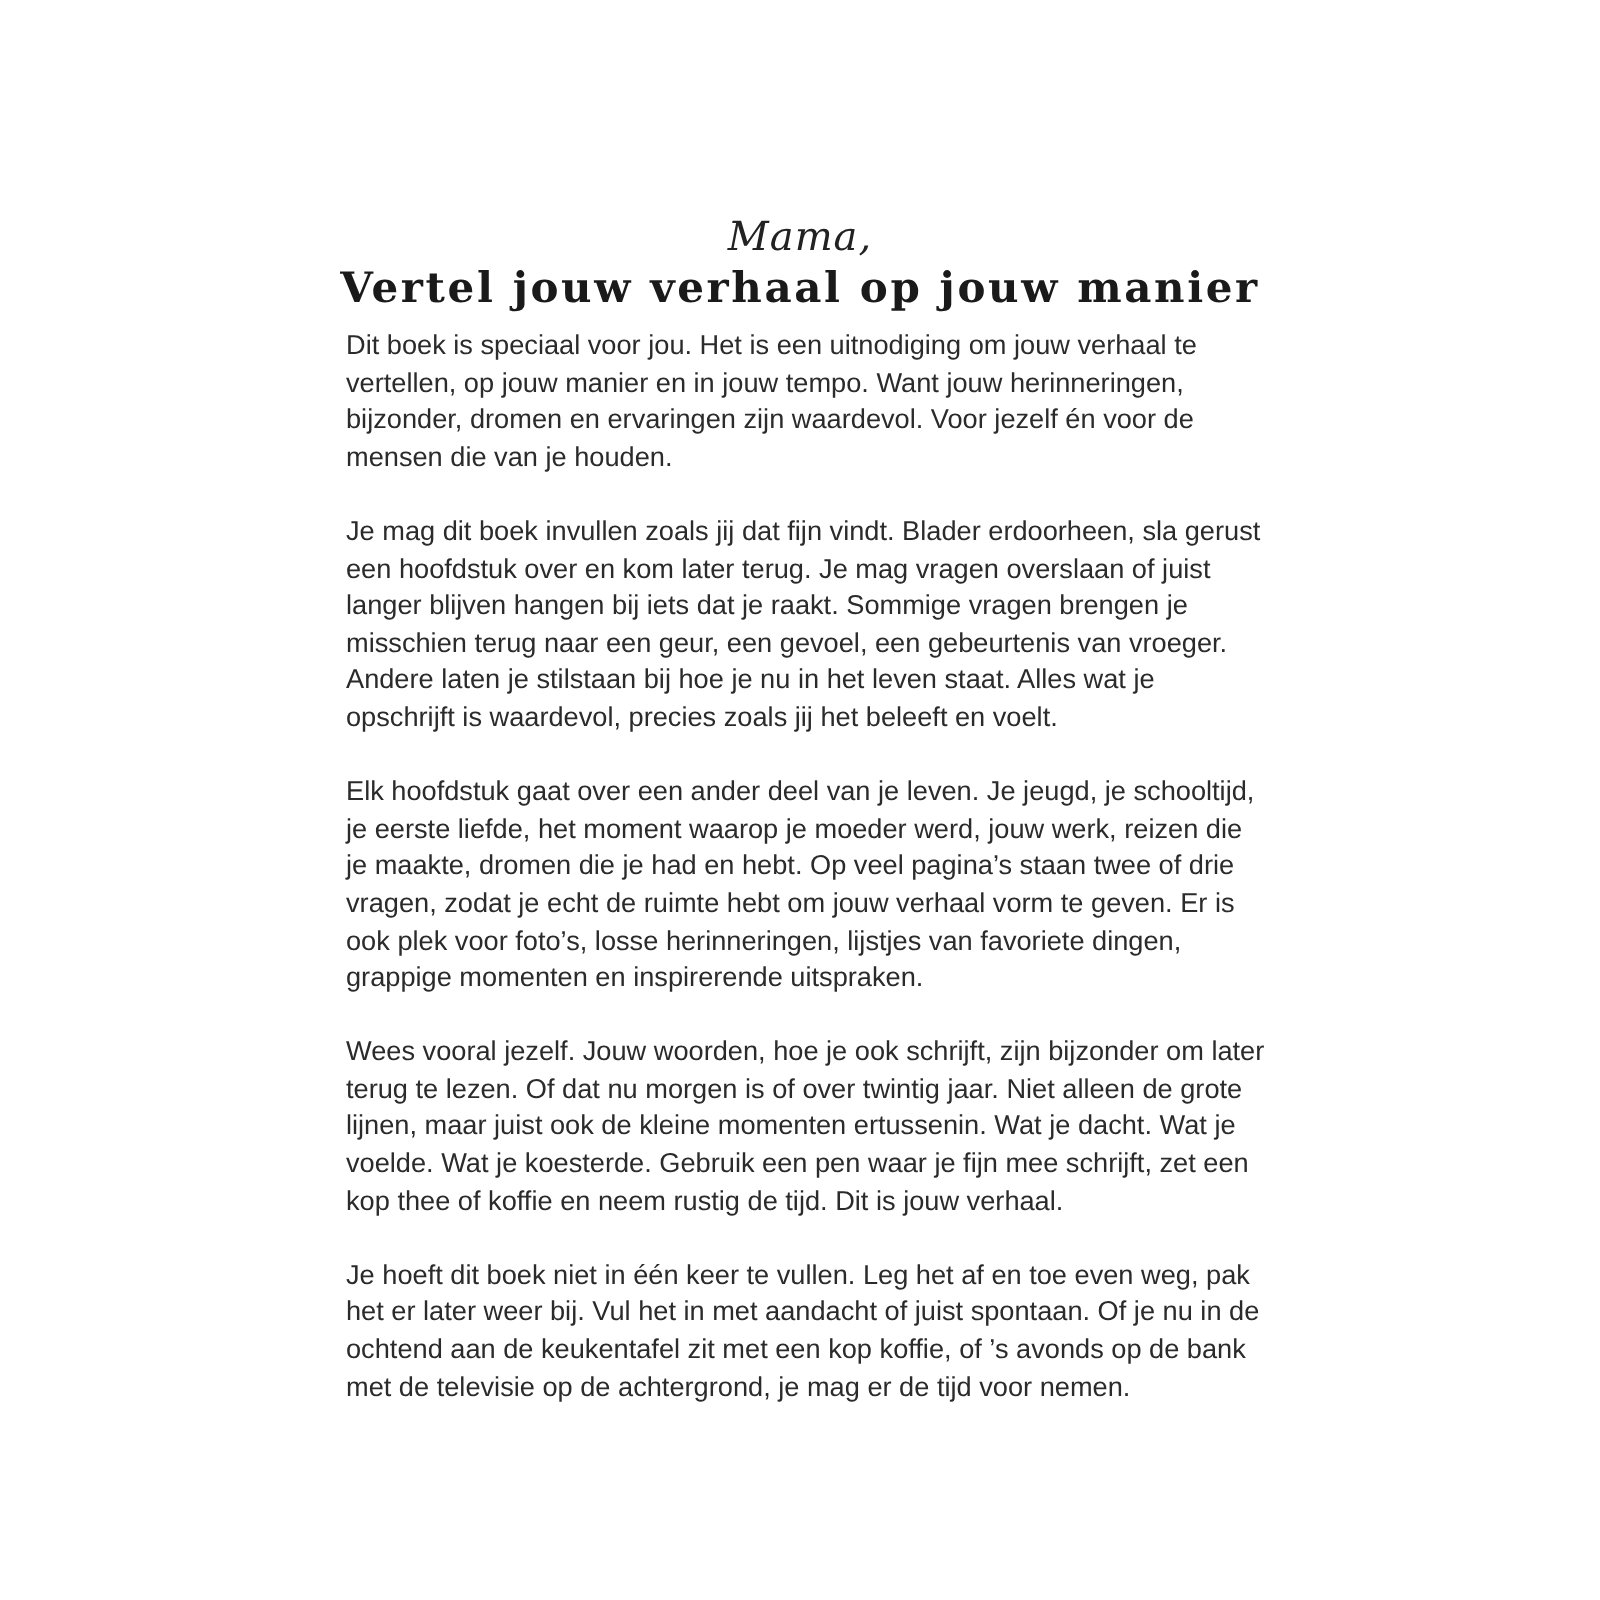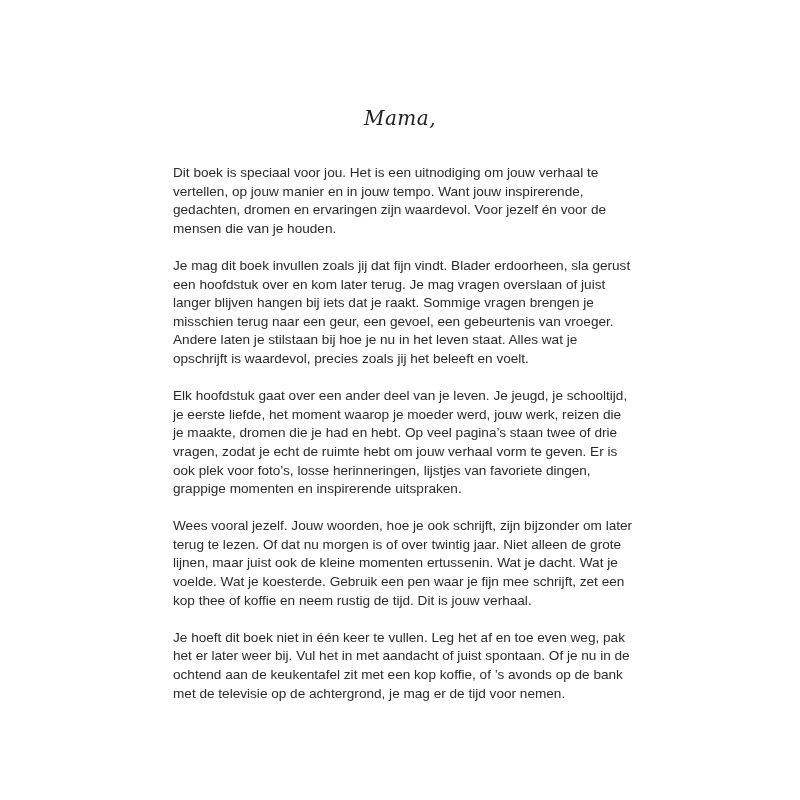--- a/index.html
+++ b/index.html
@@ -20,20 +20,21 @@
       font-family: "Liberation Sans", sans-serif; font-size: 13.6px;
       line-height: 18.6px; color: #2b2b2b;
     }
     .body p { margin: 0 0 18.6px 0; }
   </style>
 </head>
 <body>
 
 <div class="page">
   <div class="salutation">Mama,</div>
+  <h1 class="title" style="margin:0;">Vertel jouw verhaal op jouw manier</h1>
   <div class="body">
-    <p>Dit boek is speciaal voor jou. Het is een uitnodiging om jouw verhaal te vertellen, op jouw manier en in jouw tempo. Want jouw inspirerende, gedachten, dromen en ervaringen zijn waardevol. Voor jezelf én voor de mensen die van je houden.</p>
+    <p>Dit boek is speciaal voor jou. Het is een uitnodiging om jouw verhaal te vertellen, op jouw manier en in jouw tempo. Want jouw herinneringen, bijzonder, dromen en ervaringen zijn waardevol. Voor jezelf én voor de mensen die van je houden.</p>
     <p>Je mag dit boek invullen zoals jij dat fijn vindt. Blader erdoorheen, sla gerust een hoofdstuk over en kom later terug. Je mag vragen overslaan of juist langer blijven hangen bij iets dat je raakt. Sommige vragen brengen je misschien terug naar een geur, een gevoel, een gebeurtenis van vroeger. Andere laten je stilstaan bij hoe je nu in het leven staat. Alles wat je opschrijft is waardevol, precies zoals jij het beleeft en voelt.</p>
     <p>Elk hoofdstuk gaat over een ander deel van je leven. Je jeugd, je schooltijd, je eerste liefde, het moment waarop je moeder werd, jouw werk, reizen die je maakte, dromen die je had en hebt. Op veel pagina’s staan twee of drie vragen, zodat je echt de ruimte hebt om jouw verhaal vorm te geven. Er is ook plek voor foto’s, losse herinneringen, lijstjes van favoriete dingen, grappige momenten en inspirerende uitspraken.</p>
     <p>Wees vooral jezelf. Jouw woorden, hoe je ook schrijft, zijn bijzonder om later terug te lezen. Of dat nu morgen is of over twintig jaar. Niet alleen de grote lijnen, maar juist ook de kleine momenten ertussenin. Wat je dacht. Wat je voelde. Wat je koesterde. Gebruik een pen waar je fijn mee schrijft, zet een kop thee of koffie en neem rustig de tijd. Dit is jouw verhaal.</p>
     <p>Je hoeft dit boek niet in één keer te vullen. Leg het af en toe even weg, pak het er later weer bij. Vul het in met aandacht of juist spontaan. Of je nu in de ochtend aan de keukentafel zit met een kop koffie, of ’s avonds op de bank met de televisie op de achtergrond, je mag er de tijd voor nemen.</p>
   </div>
 </div>
 
 </body></html>

